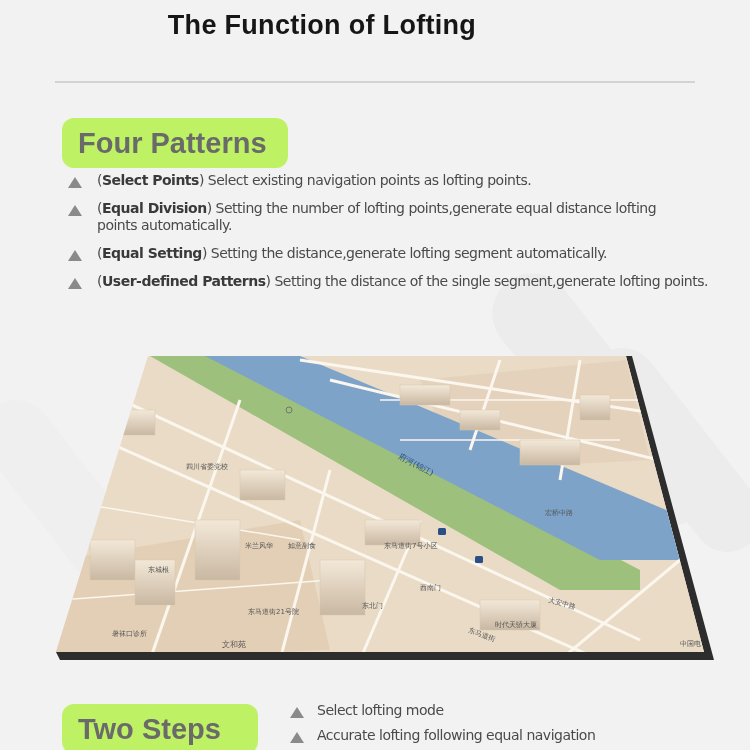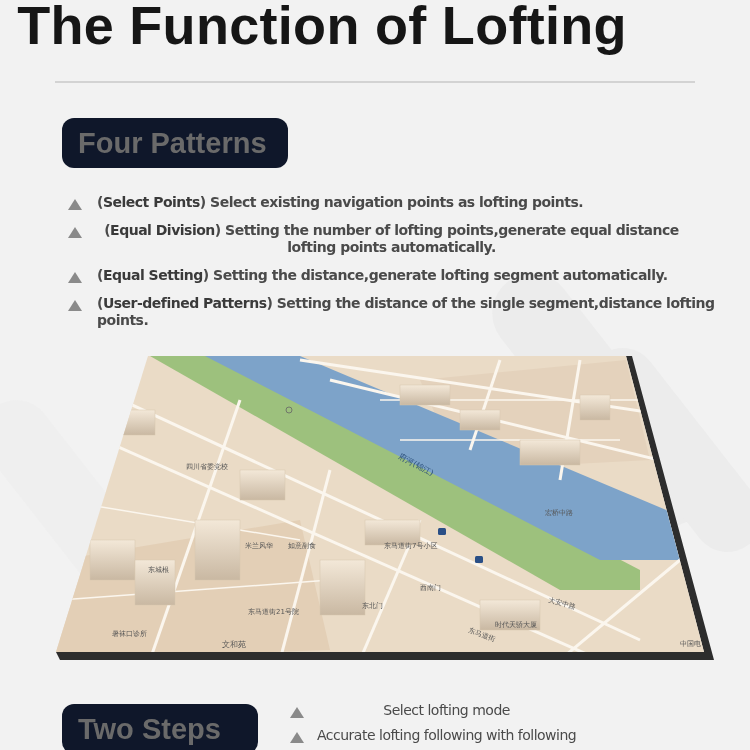--- a/index.html
+++ b/index.html
@@ -5,65 +5,65 @@
   html, body { margin:0; padding:0; }
   body {
     width:750px; height:750px; overflow:hidden; position:relative;
     background:#f2f2f2;
     font-family:"Liberation Sans", sans-serif;
   }
   .bg-stripe { position:absolute; border-radius:60px; background:#ececec; transform:rotate(-38deg); }
   .title {
     position:absolute; top:0; left:0; width:644px; text-align:center;
     font-family:"Liberation Sans", sans-serif; font-weight:700;
-    font-size:54px; color:#161616; line-height:50px; top:0px; letter-spacing:0.3px;
+    font-size:27px; color:#161616; line-height:50px; top:0px; letter-spacing:0.3px;
   }
   .divider { position:absolute; left:55px; top:81px; width:640px; height:2px; background:#d3d3d3; }
   .section-badge {
-    position:absolute; background:#0f172a; border-radius:12px;
+    position:absolute; background:#bef264; border-radius:12px;
     font-weight:700; color:#6a6a6a; font-family:"Liberation Sans", sans-serif;
   }
   .badge-four { left:62px; top:118px; width:226px; height:50px; font-size:29px; line-height:50px; padding-left:16px; box-sizing:border-box; }
   .badge-two { left:62px; top:704px; width:196px; height:50px; font-size:29px; line-height:50px; padding-left:16px; box-sizing:border-box; }
-  .pattern-list { position:absolute; left:66px; top:194px; width:650px; list-style:none; margin:0; padding:0;font-weight:bold; }
+  .pattern-list { position:absolute; left:66px; top:172px; width:650px; list-style:none; margin:0; padding:0; }
   .pattern-item { position:relative; padding-left:31px; font-size:14px; color:#4a4a4a; line-height:17px; margin-bottom:11px; font-family:"DejaVu Sans", sans-serif; letter-spacing:-0.5px; }
   .pattern-item b { color:#3a3a3a; }
   .tri {
     position:absolute; left:2px; top:5px; width:0; height:0;
     border-left:7px solid transparent; border-right:7px solid transparent; border-bottom:11px solid #8a8a8a;
   }
   .steps-list { position:absolute; left:288px; top:702px; list-style:none; margin:0; padding:0; }
-  .step-item { position:relative; padding-left:29px; font-size:14px; color:#4a4a4a; line-height:17px; margin-bottom:8px; font-family:"DejaVu Sans", sans-serif; letter-spacing:-0.5px;text-align:center; }
+  .step-item { position:relative; padding-left:29px; font-size:14px; color:#4a4a4a; line-height:17px; margin-bottom:8px; font-family:"DejaVu Sans", sans-serif; letter-spacing:-0.5px; }
   .map-wrap { position:absolute; left:0; top:0; width:750px; height:750px; }
   .map-label { font-family:"DejaVu Sans", sans-serif; font-size:7px; fill:#555; }
 </style>
 </head>
 <body>
 
 <div class="bg-stripe" style="left:560px;top:250px;width:80px;height:300px;"></div>
 <div class="bg-stripe" style="left:640px;top:330px;width:70px;height:240px;"></div>
 <div class="bg-stripe" style="left:40px;top:380px;width:70px;height:260px;opacity:0.6;"></div>
 
 <div class="title">The Function of Lofting</div>
 <div class="divider"></div>
 
 <div class="section-badge badge-four">Four Patterns</div>
 
 <ul class="pattern-list">
   <li class="pattern-item">
     <span class="tri"></span>(<b>Select Points</b>)<span> Select existing navigation points as lofting points.</span>
   </li>
-  <li class="pattern-item" style="padding-right:30px;text-align:center;">
+  <li class="pattern-item" style="padding-right:30px;">
     <span class="tri"></span>(<b>Equal Division</b>)<span> Setting the number of lofting points,generate equal distance lofting points automatically.</span>
   </li>
   <li class="pattern-item">
     <span class="tri"></span>(<b>Equal Setting</b>)<span> Setting the distance,generate lofting segment automatically.</span>
   </li>
   <li class="pattern-item">
-    <span class="tri"></span>(<b>User-defined Patterns</b>)<span> Setting the distance of the single segment,distance lofting points.</span>
+    <span class="tri"></span>(<b>User-defined Patterns</b>)<span> Setting the distance of the single segment,generate lofting points.</span>
   </li>
 </ul>
 
 <svg class="map-wrap" viewBox="0 0 750 750" width="750" height="750">
   <defs>
     <clipPath id="mapclip">
       <polygon points="148,356 626,356 704,652 56,652"></polygon>
     </clipPath>
     <linearGradient id="bldg" x1="0" y1="0" x2="0" y2="1">
       <stop offset="0" stop-color="#f3e8d8"></stop>
@@ -143,15 +143,15 @@
   </g>
 </svg>
 
 <div class="section-badge badge-two">Two Steps</div>
 
 <ul class="steps-list">
   <li class="step-item">
     <span class="tri"></span><span>Select lofting mode</span>
   </li>
   <li class="step-item">
-    <span class="tri"></span><span>Accurate lofting following with following</span>
+    <span class="tri"></span><span>Accurate lofting following equal navigation</span>
   </li>
 </ul>
 
 </body></html>

